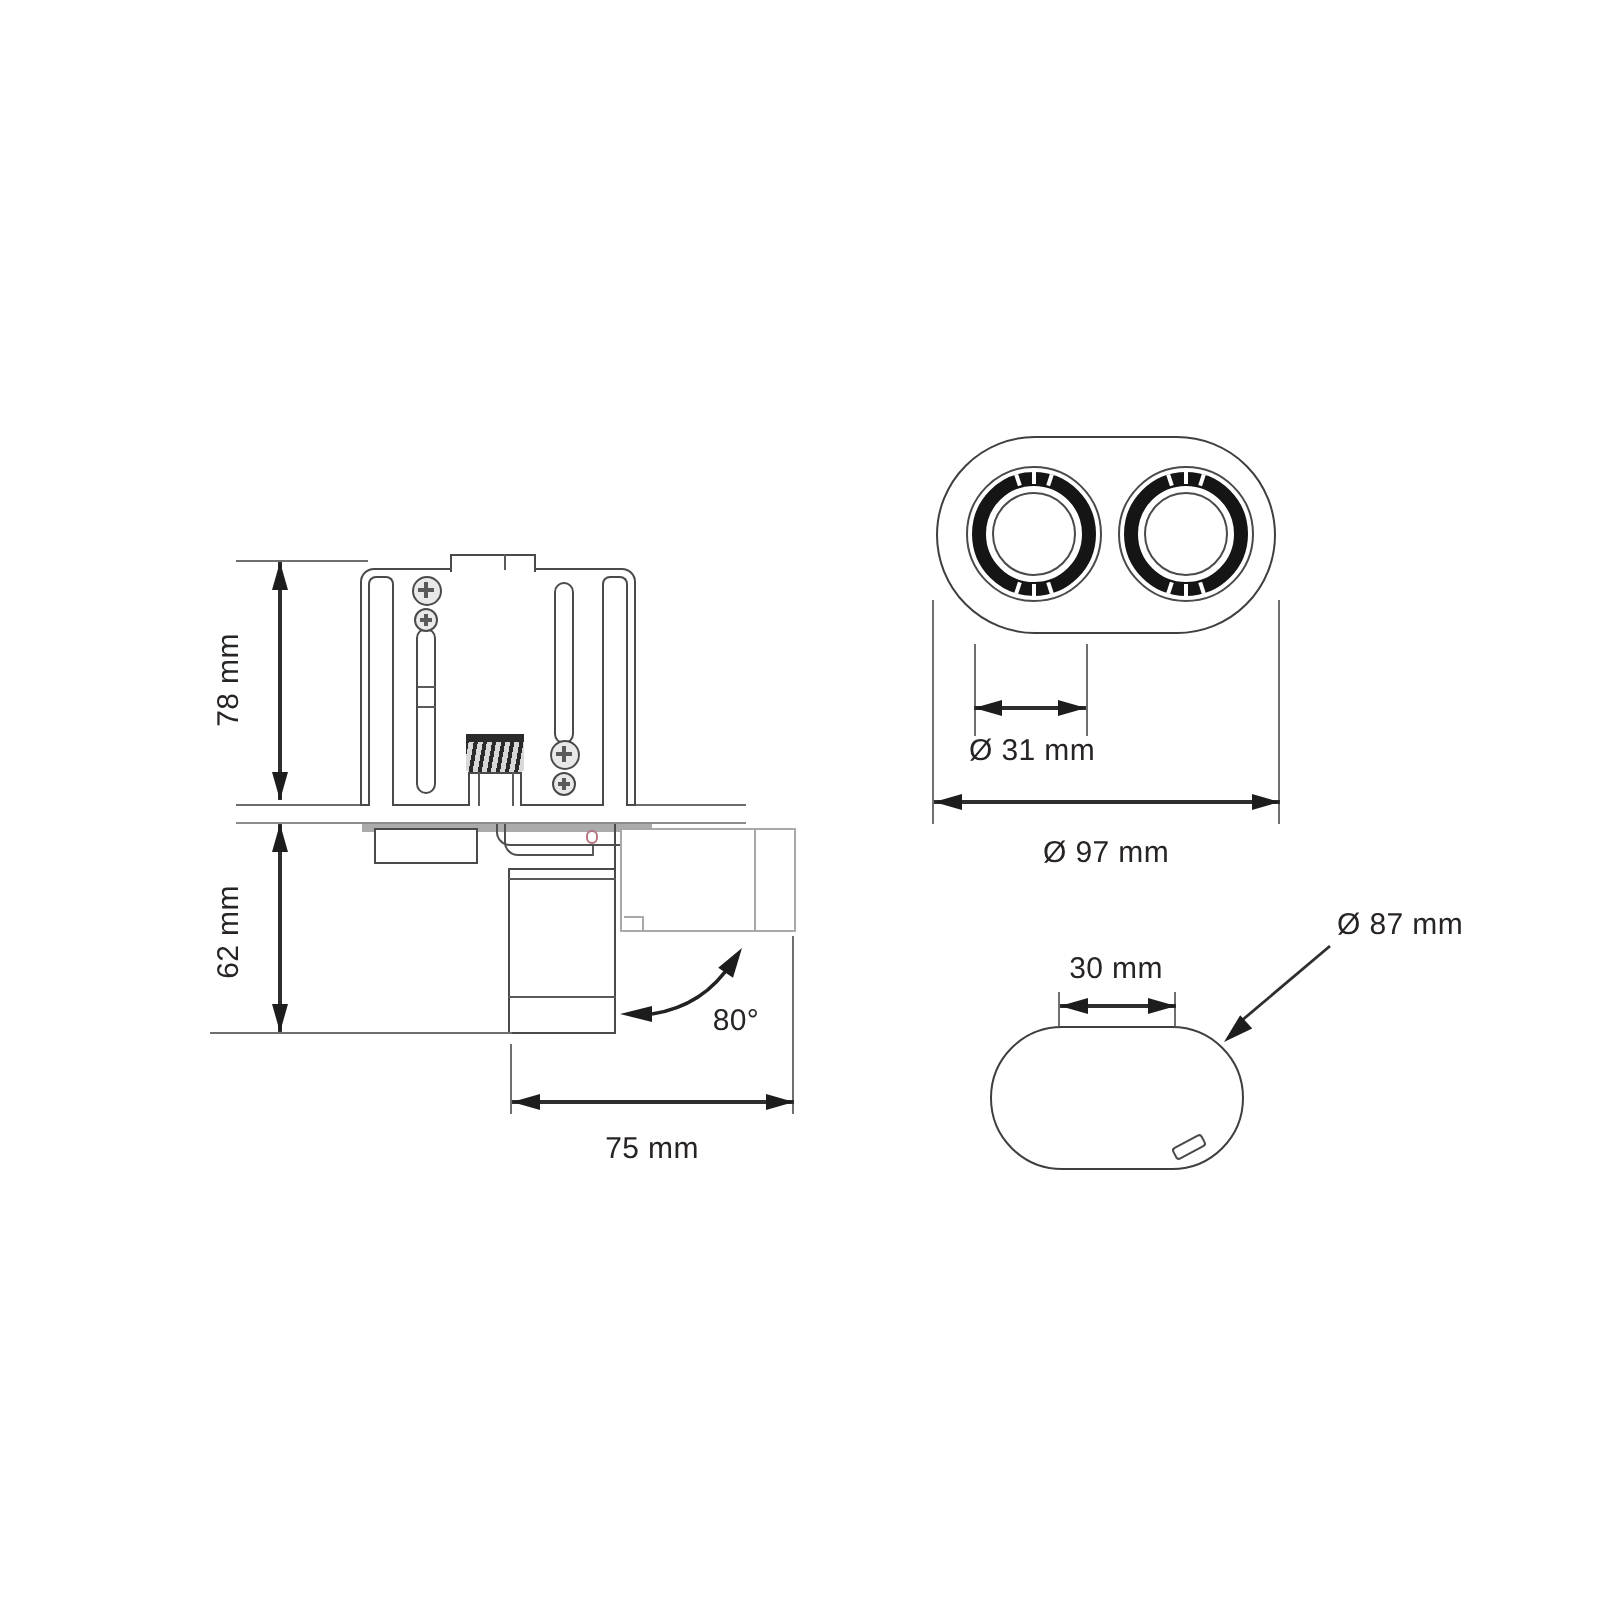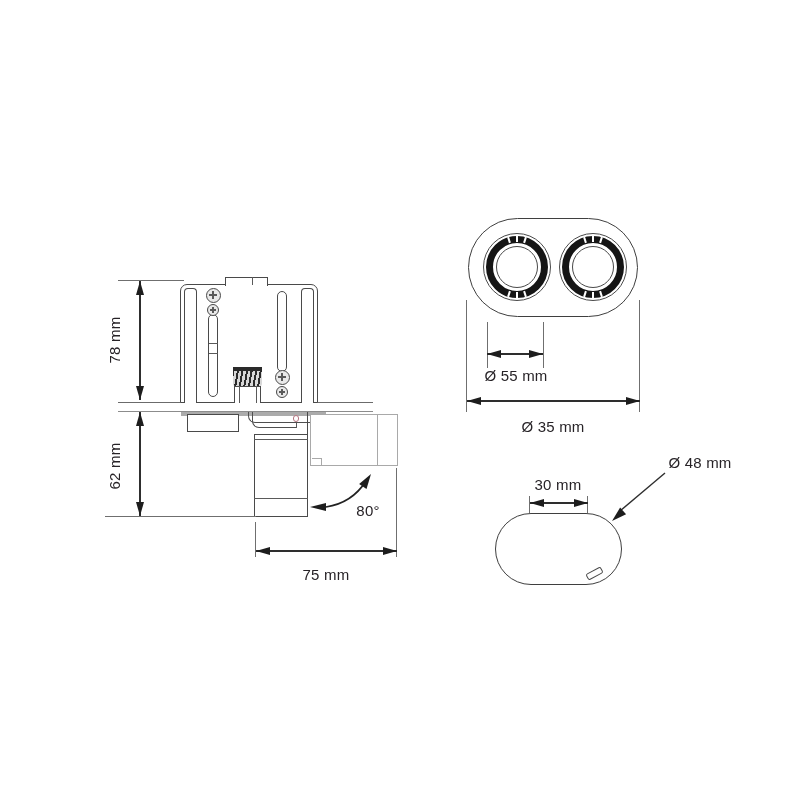--- a/index.html
+++ b/index.html
@@ -135,41 +135,41 @@
     <div class="tick" style="left:600px;top:237px;transform:rotate(18deg);"></div>
     <div class="tick" style="left:592px;top:292px;"></div>
     <div class="tick" style="left:584px;top:291px;transform:rotate(18deg);"></div>
     <div class="tick" style="left:600px;top:291px;transform:rotate(-18deg);"></div>
 
     <div class="vl ext" style="left:486.8px;top:322px;height:46px;width:1px;"></div>
     <div class="vl ext" style="left:542.8px;top:322px;height:46px;width:1px;"></div>
     <div class="hl dim" style="left:487px;top:353.3px;width:56px;"></div>
     <div class="ar ar-l" style="left:487px;top:349.5px;"></div>
     <div class="ar ar-r" style="left:529px;top:349.5px;"></div>
-    <div class="lbl" style="left:480px;top:366px;width:72px;height:18px;">Ø 55 mm</div>
+    <div class="lbl" style="left:480px;top:366px;width:72px;height:18px;">Ø 31 mm</div>
 
     <div class="vl ext" style="left:466.2px;top:300px;height:112px;width:1px;"></div>
     <div class="vl ext" style="left:639.2px;top:300px;height:112px;width:1px;"></div>
     <div class="hl dim" style="left:466.5px;top:400.3px;width:173px;"></div>
     <div class="ar ar-l" style="left:466.5px;top:396.5px;"></div>
     <div class="ar ar-r" style="left:625.5px;top:396.5px;"></div>
-    <div class="lbl" style="left:513px;top:417px;width:80px;height:18px;">Ø 35 mm</div>
+    <div class="lbl" style="left:513px;top:417px;width:80px;height:18px;">Ø 97 mm</div>
   </div>
 
   <div>
     <div style="position:absolute;box-sizing:border-box;left:495px;top:513px;width:127px;height:72px;border:1.5px solid #3f3f3f;border-radius:36px;background:#fff;"></div>
     <div style="position:absolute;box-sizing:border-box;left:586px;top:570px;width:17px;height:7px;border:1.2px solid #4a4a4a;border-radius:2px;background:#fff;transform:rotate(-28deg);"></div>
 
     <div class="vl ext" style="left:529.3px;top:496px;height:17px;width:1px;"></div>
     <div class="vl ext" style="left:587.3px;top:496px;height:17px;width:1px;"></div>
     <div class="hl dim" style="left:530px;top:502.3px;width:58px;"></div>
     <div class="ar ar-l" style="left:530px;top:498.5px;"></div>
     <div class="ar ar-r" style="left:574px;top:498.5px;"></div>
     <div class="lbl" style="left:528px;top:476px;width:60px;height:17px;">30 mm</div>
 
     <svg style="left:605px;top:468px;" width="70" height="58" viewBox="0 0 70 58">
       <line x1="60" y1="5" x2="15" y2="43" stroke="#2e2e2e" stroke-width="1.4"></line>
       <polygon points="7,53 15.1,39.6 21.1,46.2" fill="#1d1d1d"></polygon>
     </svg>
-    <div class="lbl" style="left:663px;top:453px;width:74px;height:18px;">Ø 48 mm</div>
+    <div class="lbl" style="left:663px;top:453px;width:74px;height:18px;">Ø 87 mm</div>
   </div>
 
 </div>
 
 </body></html>

